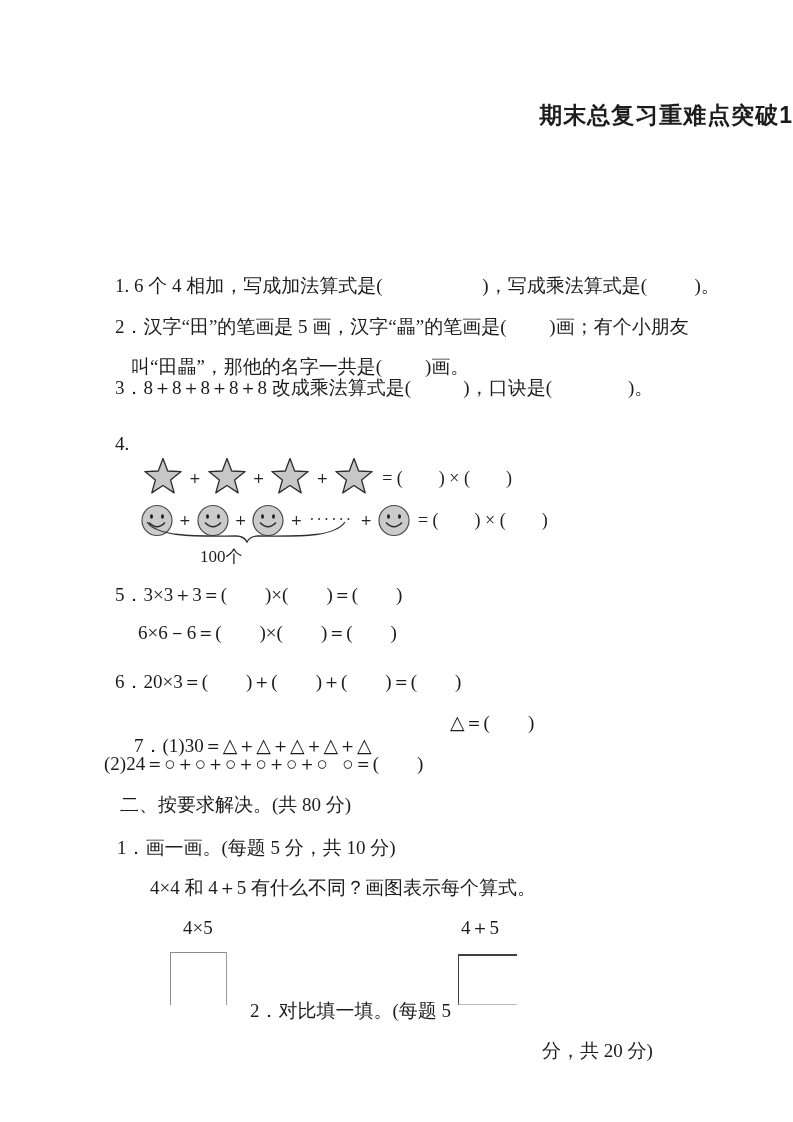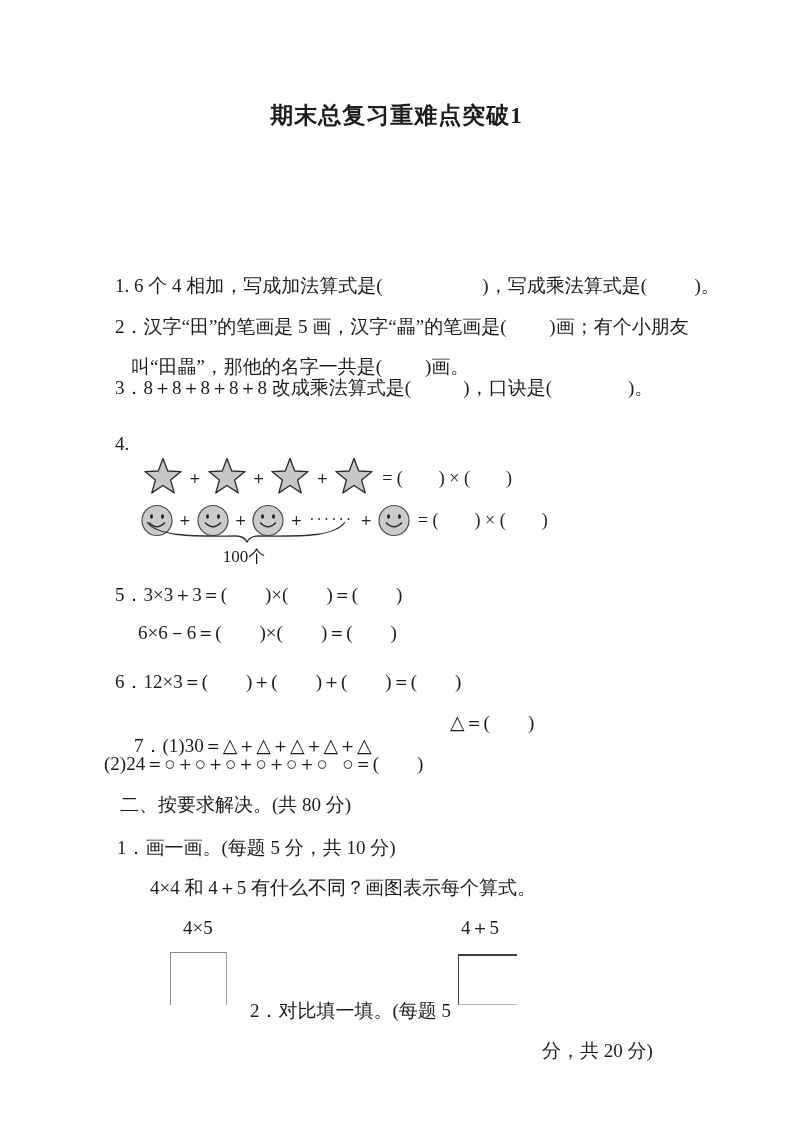--- a/index.html
+++ b/index.html
@@ -3,23 +3,23 @@
 <meta charset="utf-8">
 <style>
   * { margin:0; padding:0; box-sizing:border-box; }
   html,body { background:#ffffff; }
   .page {
     position:relative; width:793px; height:1122px; background:#ffffff;
     overflow:hidden; color:#1c1c1c;
     font-family:"Liberation Serif","DejaVu Serif",serif;
   }
   .title {
-    position:absolute; top:100px; left:0; width:100%; text-align:center;
+    position:absolute; top:100px; left:0; width:100%; text-align:right;
     font-size:23px; font-weight:bold; letter-spacing:1px;
-    font-family:Liberation Serif, serif;
+    font-family:Liberation Sans, sans-serif;
   }
   .ln {
     position:absolute; white-space:pre; font-size:19px; line-height:23px;
   }
   .fig-row { position:absolute; display:flex; align-items:center; gap:2px; }
   .op {
     font-size:14px; color:#222; padding:0 3px;
     font-family:"DejaVu Sans",sans-serif;
   }
   .tail { font-size:18px; white-space:pre; margin-left:5px; color:#222; }
@@ -98,25 +98,25 @@
       <ellipse cx="11.5" cy="13.5" rx="1.5" ry="2.3" fill="#222"></ellipse>
       <ellipse cx="22.5" cy="13.5" rx="1.5" ry="2.3" fill="#222"></ellipse>
       <path d="M9,19.5 Q17,28 25,19.5" fill="none" stroke="#2b2b2b" stroke-width="1.5"></path>
     </svg>
     <span class="tail">= (        ) × (        )</span>
   </div>
 
   <svg style="position:absolute;left:146px;top:520px" width="200" height="26" viewBox="0 0 200 26">
     <path d="M1,2 C12,18 55,16 90,16 Q98,16 101,22 Q104,16 112,16 C150,16 188,18 199,2" fill="none" stroke="#2f2f2f" stroke-width="1.3"></path>
   </svg>
-  <div class="brace-label" style="top:545px;left:212px;width:64px;text-align:center">100个</div>
+  <div class="brace-label" style="top:545px;left:200px;width:64px;text-align:left">100个</div>
 
   <div class="ln" style="top:583px;left:115px">5．3×3＋3＝(        )×(        )＝(        )</div>
   <div class="ln" style="top:621px;left:138px">6×6－6＝(        )×(        )＝(        )</div>
-  <div class="ln" style="top:670px;left:115px">6．12×3＝(        )＋(        )＋(        )＝(        )</div>
+  <div class="ln" style="top:670px;left:115px">6．20×3＝(        )＋(        )＋(        )＝(        )</div>
 
   <div class="ln" style="top:711px;left:115px;width:560px">
     <span>7．(1)30＝△＋△＋△＋△＋△</span>
     <span style="position:absolute;left:335px;top:0">△＝(        )</span>
   </div>
   <div class="ln" style="top:752px;left:104px">(2)24＝○＋○＋○＋○＋○＋○   ○＝(        )</div>
 
   <div class="ln" style="top:793px;left:120px">二、按要求解决。(共 80 分)</div>
   <div class="ln" style="top:836px;left:117px">1．画一画。(每题 5 分，共 10 分)</div>
   <div class="ln" style="top:876px;left:150px">4×4 和 4＋5 有什么不同？画图表示每个算式。</div>

